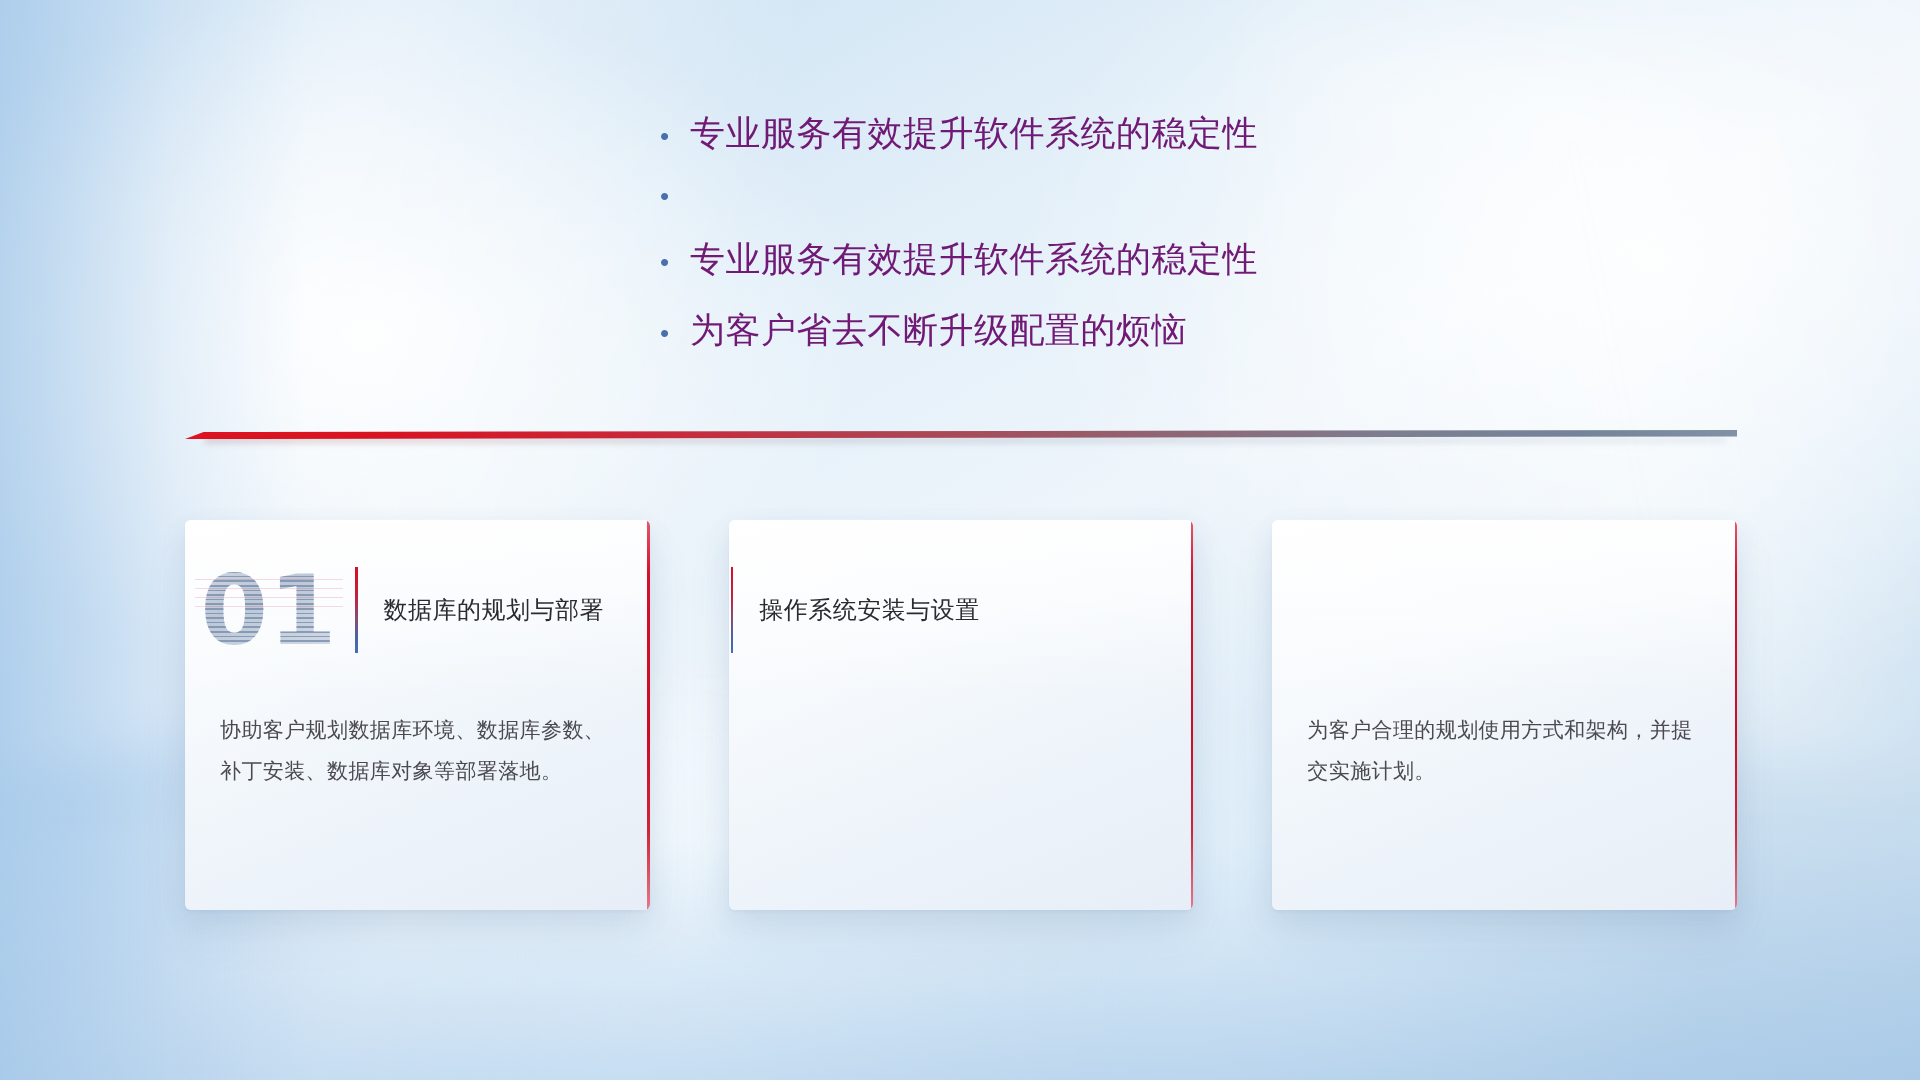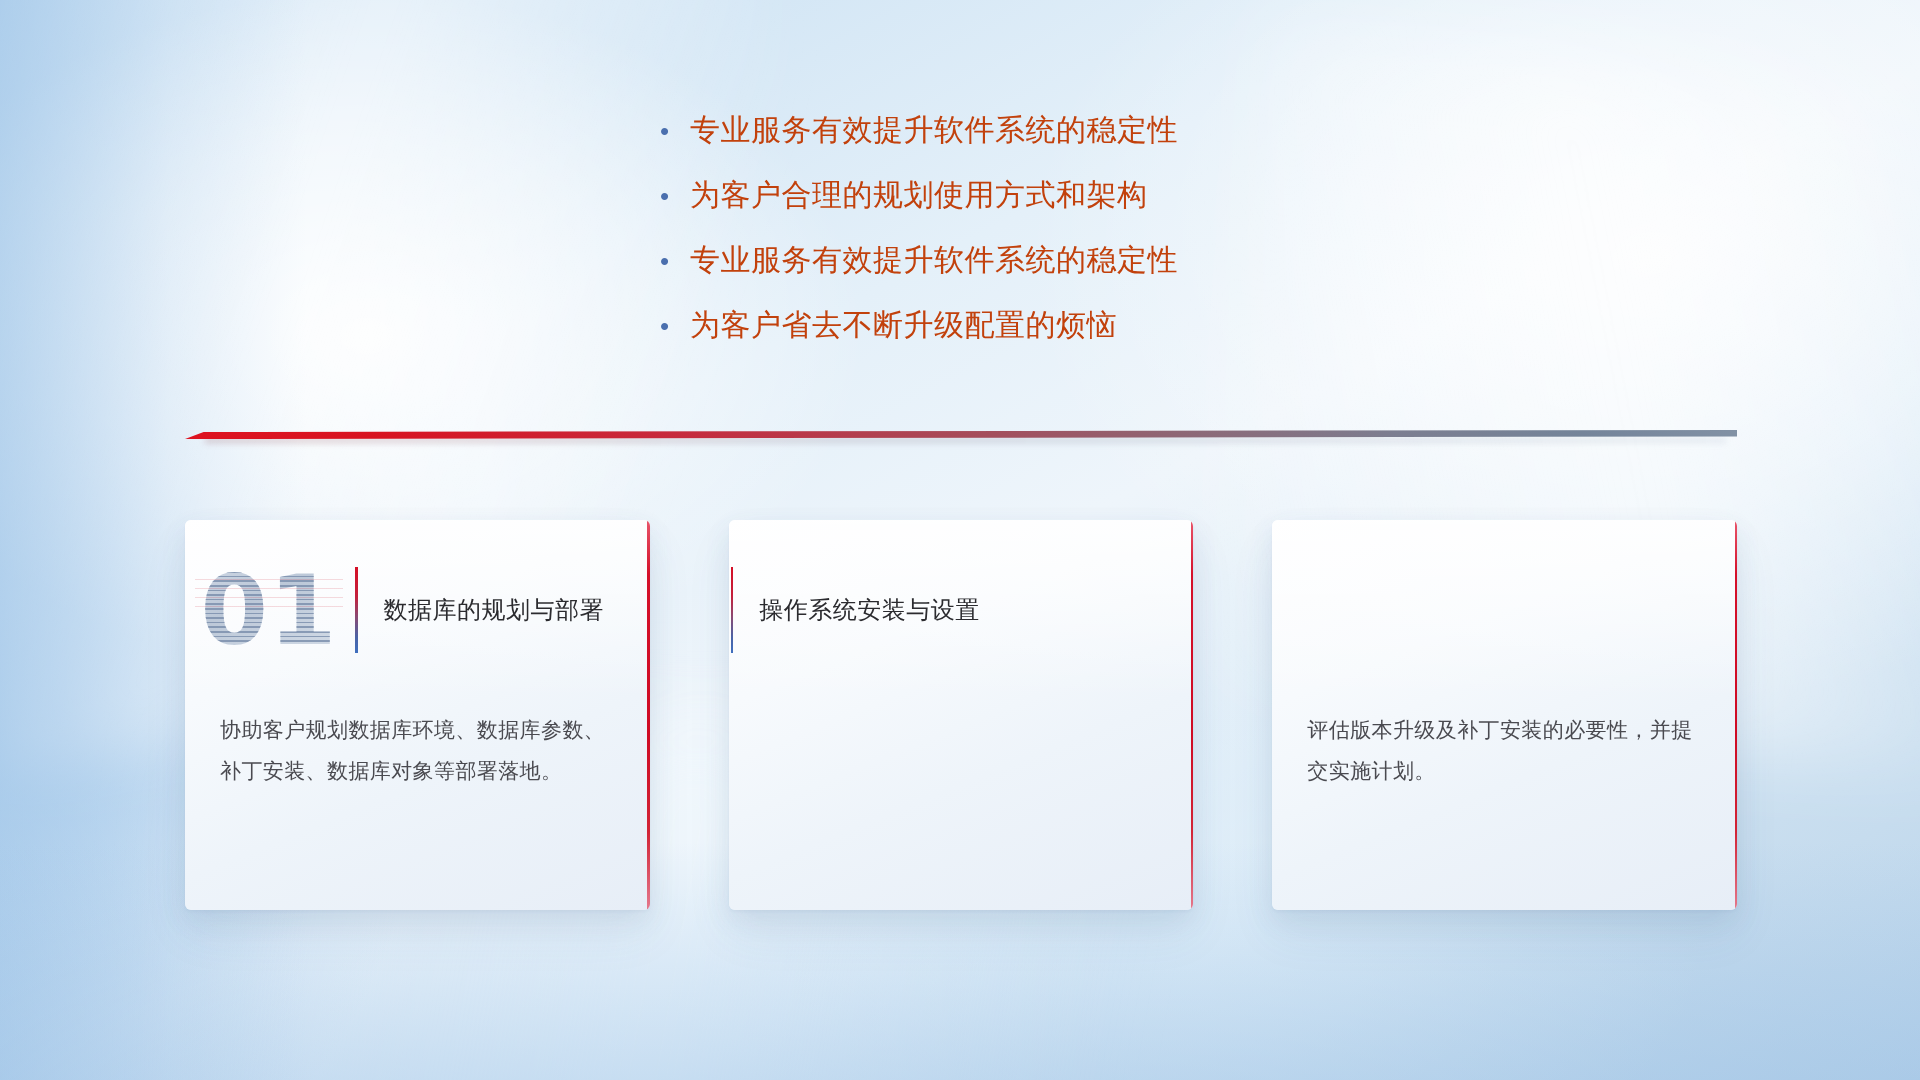--- a/index.html
+++ b/index.html
@@ -83,22 +83,22 @@
   }
   .bullet-dot {
     width: 30px;
     flex: none;
     color: #4a6fae;
     font-size: 26px;
     line-height: 1;
     text-align: left;
   }
   .bullet-text {
-    font-size: 30px;
-    color: #c2410c;
+    font-size: 35px;
+    color: #701a75;
     letter-spacing: 0.5px;
     line-height: 1.2;
     font-weight: 500;
   }
 
   
   .divider-wrap {
     position: absolute;
     left: 185px;
     top: 424px;
@@ -253,21 +253,20 @@
   <div class="bg-tint-bottom"></div>
 </div>
 
 <div class="bullets">
   <div class="bullet-row">
     <span class="bullet-dot">•</span>
     <span class="bullet-text">专业服务有效提升软件系统的稳定性</span>
   </div>
   <div class="bullet-row">
     <span class="bullet-dot">•</span>
-    <span class="bullet-text">为客户合理的规划使用方式和架构</span>
   </div>
   <div class="bullet-row">
     <span class="bullet-dot">•</span>
     <span class="bullet-text">专业服务有效提升软件系统的稳定性</span>
   </div>
   <div class="bullet-row">
     <span class="bullet-dot">•</span>
     <span class="bullet-text">为客户省去不断升级配置的烦恼</span>
   </div>
 </div>
@@ -295,16 +294,16 @@
     <div class="card-accent"></div>
     <div class="card-head">
       <div class="card-divider"></div>
       <div class="card-title">操作系统安装与设置</div>
     </div>
   </div>
 
   <div class="card">
     <div class="card-top-fade"></div>
     <div class="card-accent"></div>
-    <div class="card-body">评估版本升级及补丁安装的必要性，并提交实施计划。</div>
+    <div class="card-body">为客户合理的规划使用方式和架构，并提交实施计划。</div>
   </div>
 
 </div>
 
 </body></html>

